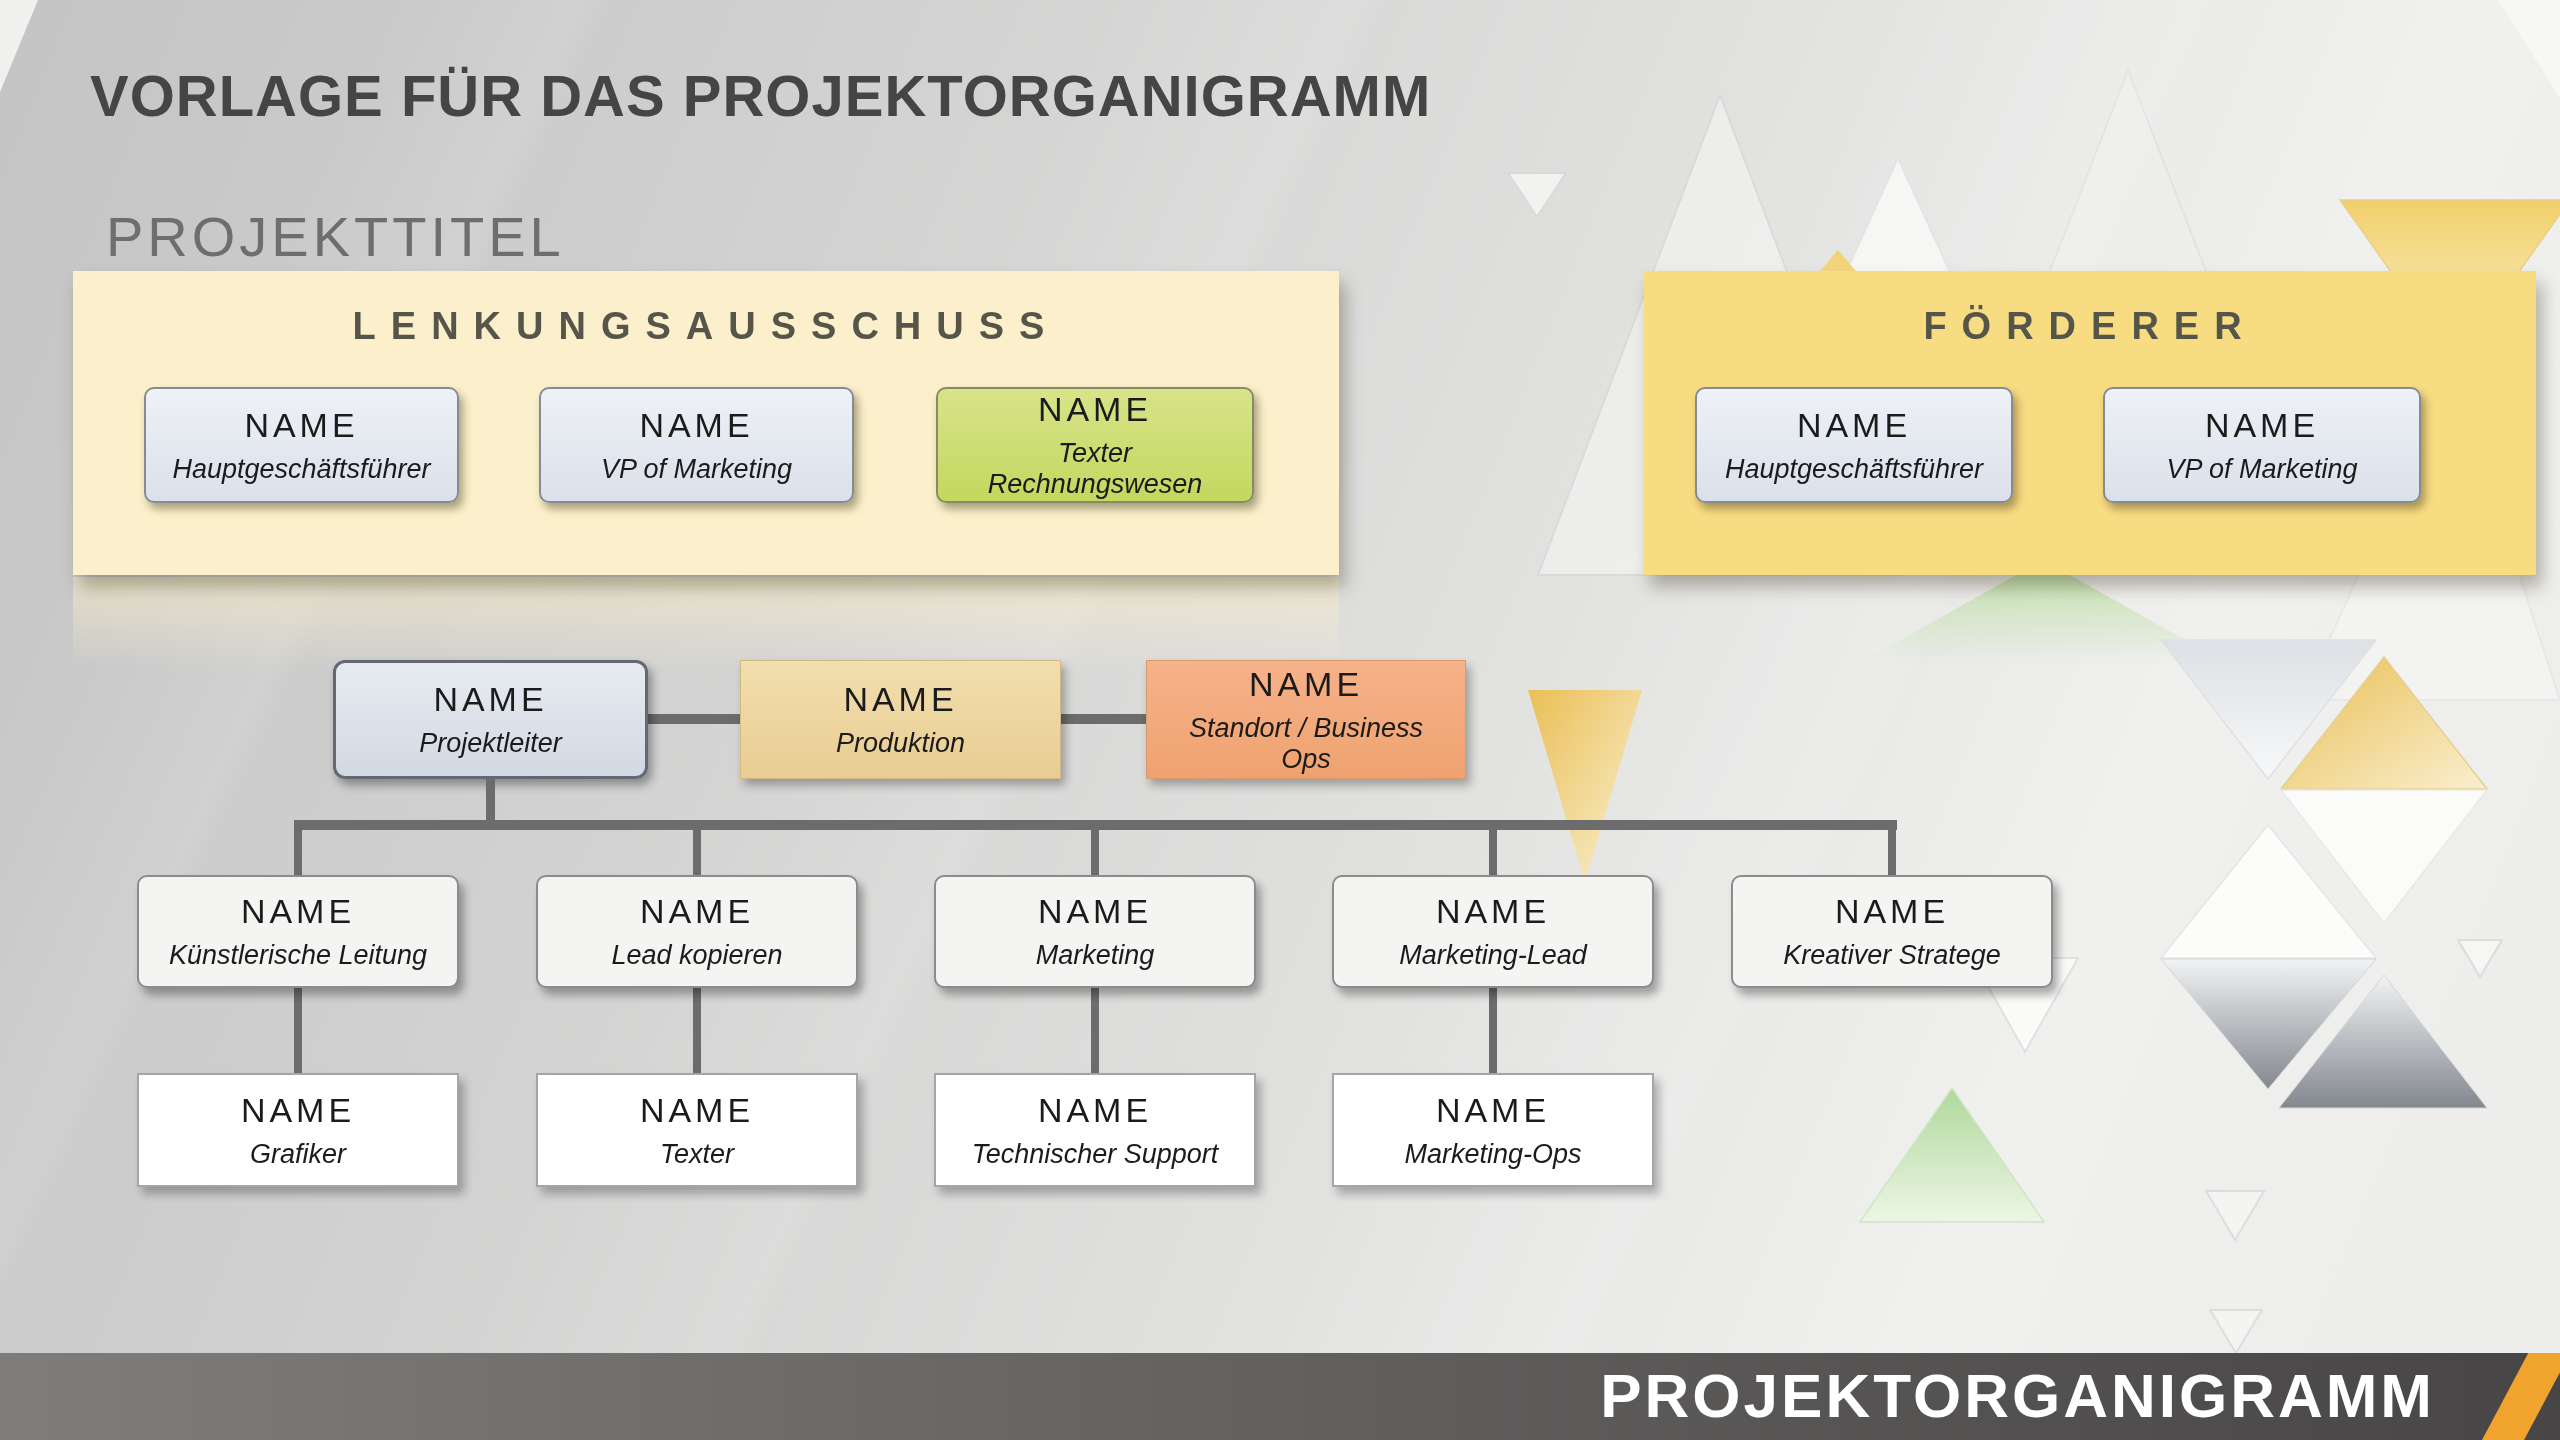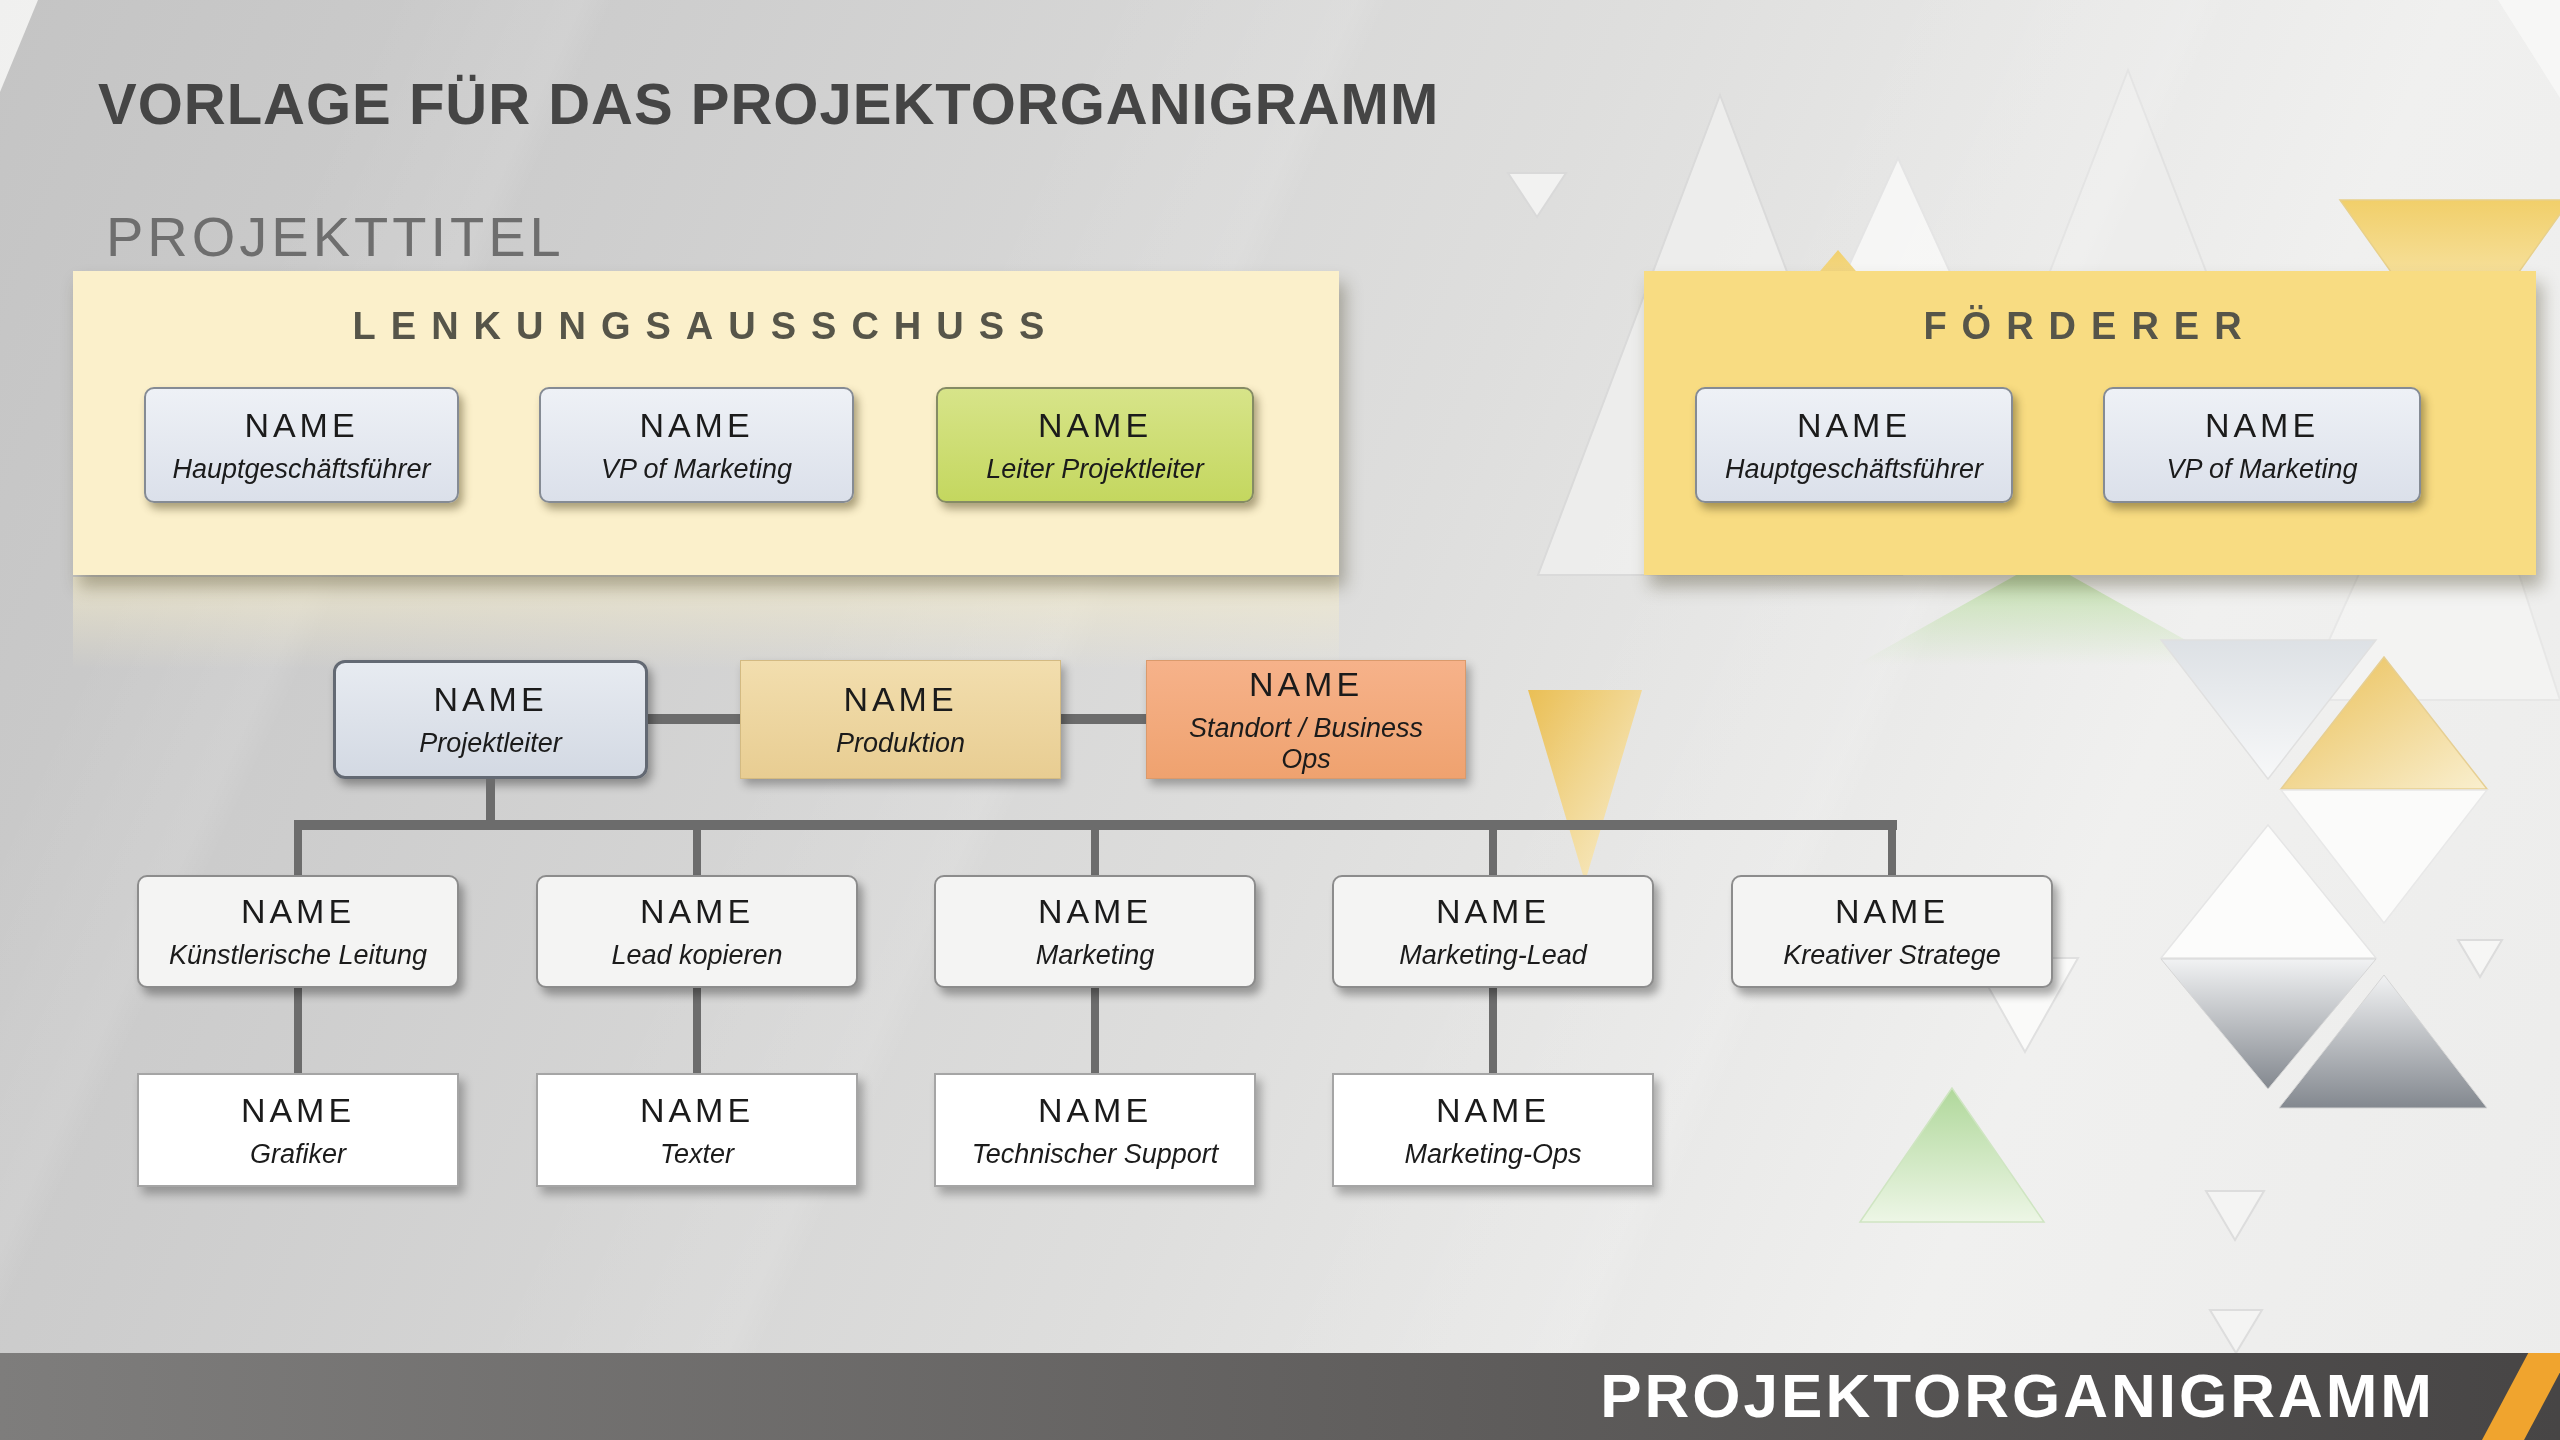--- a/index.html
+++ b/index.html
@@ -8,21 +8,21 @@
     font-family:"Liberation Sans","DejaVu Sans",sans-serif;
     background:linear-gradient(112deg,#c4c4c4 0%,#cdcdcd 20%,#dededd 52%,#f0f0ef 78%,#ececeb 100%);
   }
   .streaks{position:absolute;inset:0;pointer-events:none;
     background:
       linear-gradient(115deg,rgba(255,255,255,0) 12%,rgba(255,255,255,.10) 18%,rgba(255,255,255,0) 19%),
       linear-gradient(115deg,rgba(255,255,255,0) 34%,rgba(255,255,255,.10) 42%,rgba(255,255,255,0) 43%),
       linear-gradient(115deg,rgba(255,255,255,0) 58%,rgba(255,255,255,.12) 68%,rgba(255,255,255,0) 69%);
   }
   .deco{position:absolute;left:0;top:0;}
-  .page-title{position:absolute;left:90px;top:62px;margin:8px;
+  .page-title{position:absolute;left:90px;top:62px;margin:0;
     font-size:58px;font-weight:700;letter-spacing:1px;color:#454545;}
   .page-subtitle{position:absolute;left:90px;top:188px;margin:16px;
     font-size:56px;font-weight:400;letter-spacing:4px;color:#6e6e6e;}
   .panel{position:absolute;top:271px;height:304px;}
   .panel-left{left:73px;width:1266px;background:#fbf0cb;
     box-shadow:6px 12px 16px rgba(60,55,25,.35);}
   .panel-right{left:1644px;width:892px;background:#f8dc82;
     box-shadow:6px 12px 16px rgba(60,55,25,.35);}
   .panel-title{position:absolute;top:34px;left:0;width:100%;text-align:center;
     font-size:38px;font-weight:700;letter-spacing:15px;color:#565549;}
@@ -126,21 +126,21 @@
   <div class="card v-blue" style="left:144px;top:387px;width:315px;height:116px">
     <div class="nm">NAME</div>
     <div class="rl">Hauptgeschäftsführer</div>
   </div>
   <div class="card v-blue" style="left:539px;top:387px;width:315px;height:116px">
     <div class="nm">NAME</div>
     <div class="rl">VP of Marketing</div>
   </div>
   <div class="card v-green" style="left:936px;top:387px;width:318px;height:116px">
     <div class="nm">NAME</div>
-    <div class="rl">Leiter Projektleiter</div>
+    <div class="rl">Texter Rechnungswesen</div>
   </div>
 
   <div class="card v-blue" style="left:1695px;top:387px;width:318px;height:116px">
     <div class="nm">NAME</div>
     <div class="rl">Hauptgeschäftsführer</div>
   </div>
   <div class="card v-blue" style="left:2103px;top:387px;width:318px;height:116px">
     <div class="nm">NAME</div>
     <div class="rl">VP of Marketing</div>
   </div>

